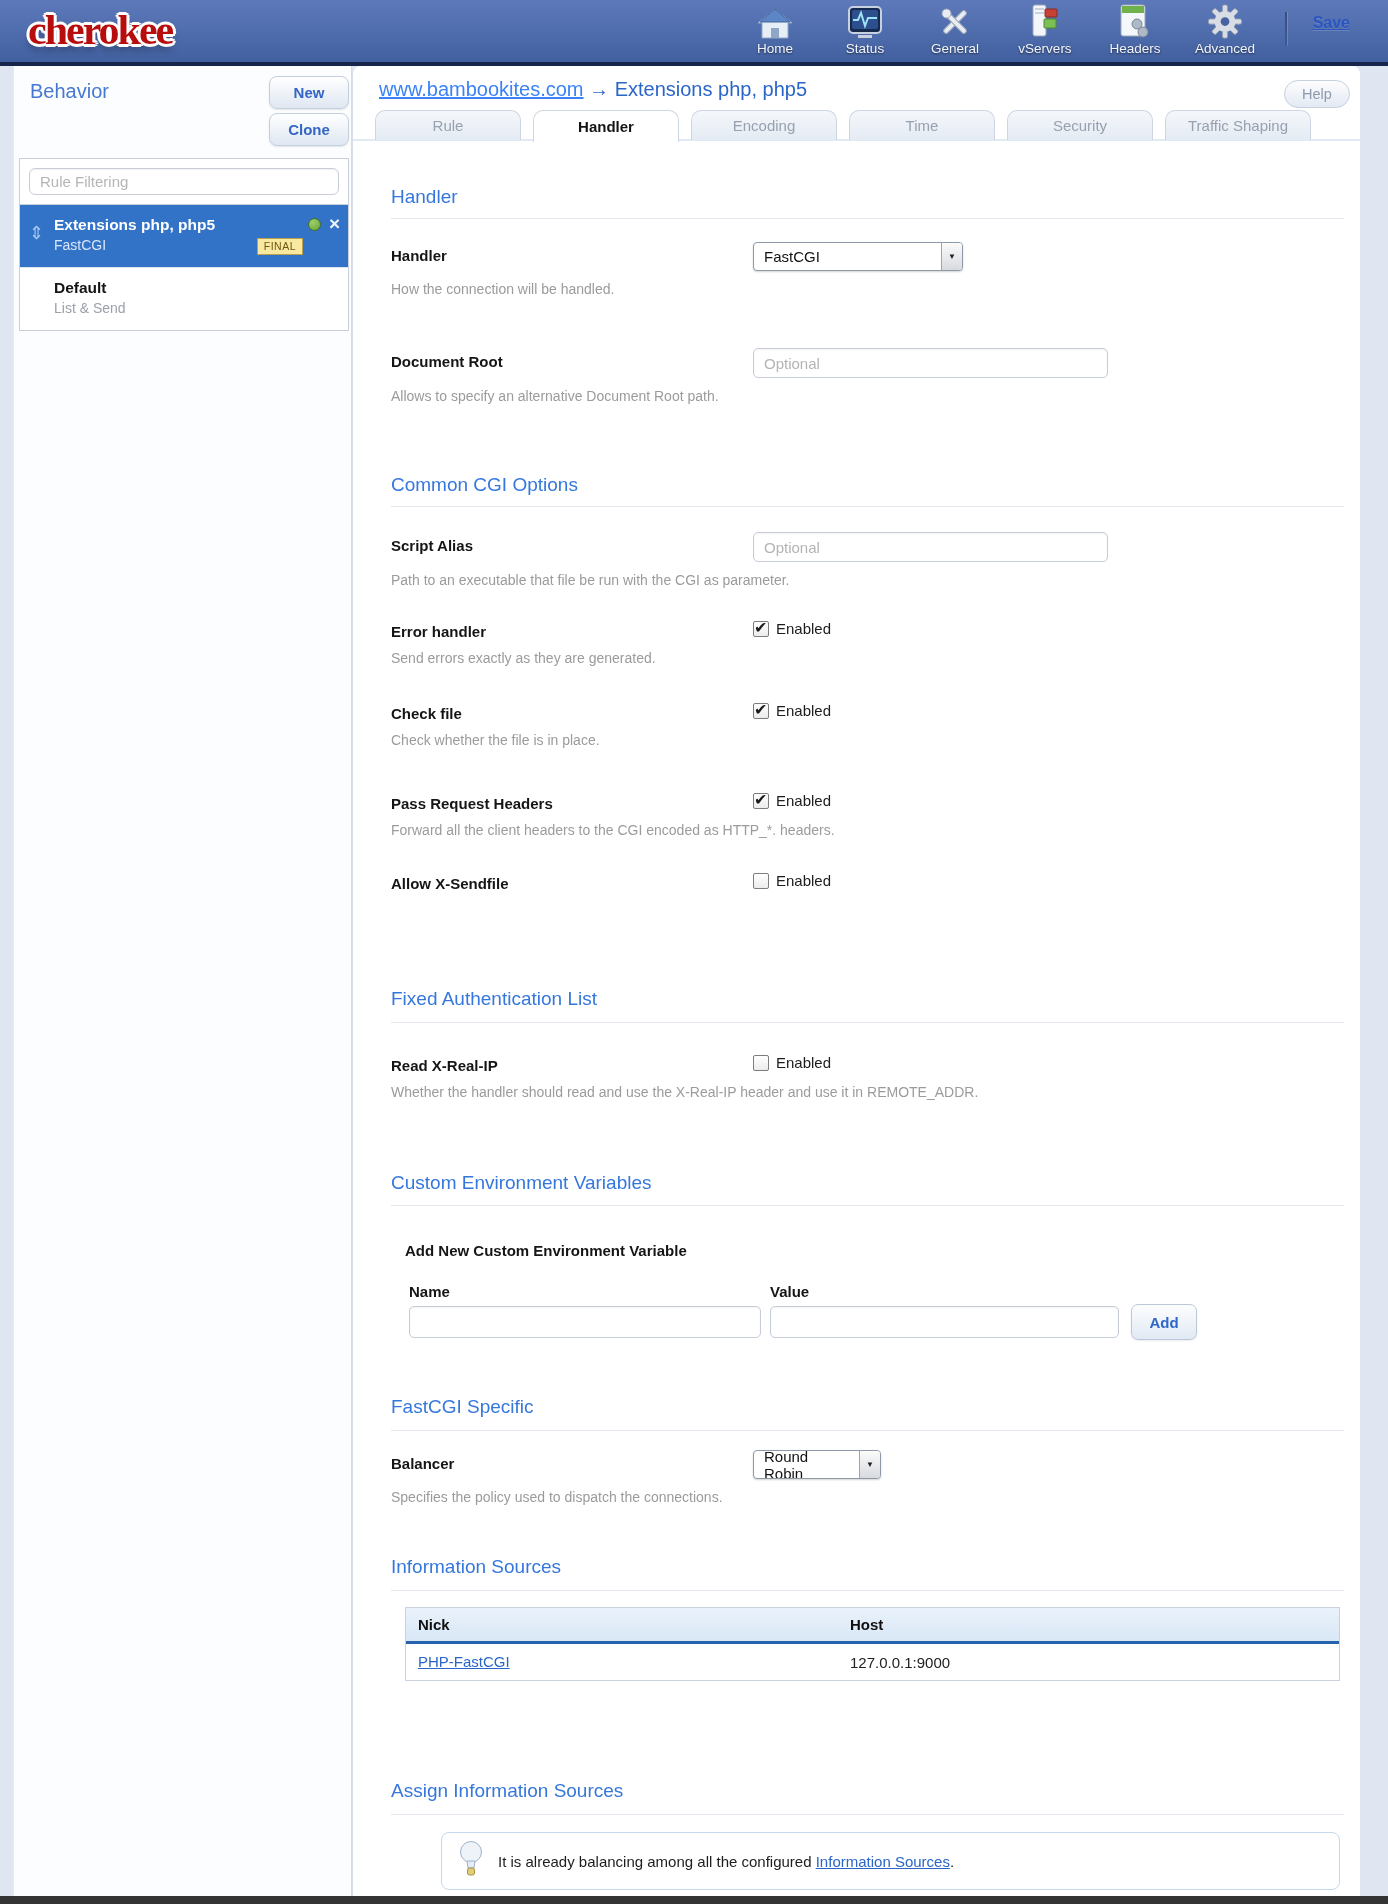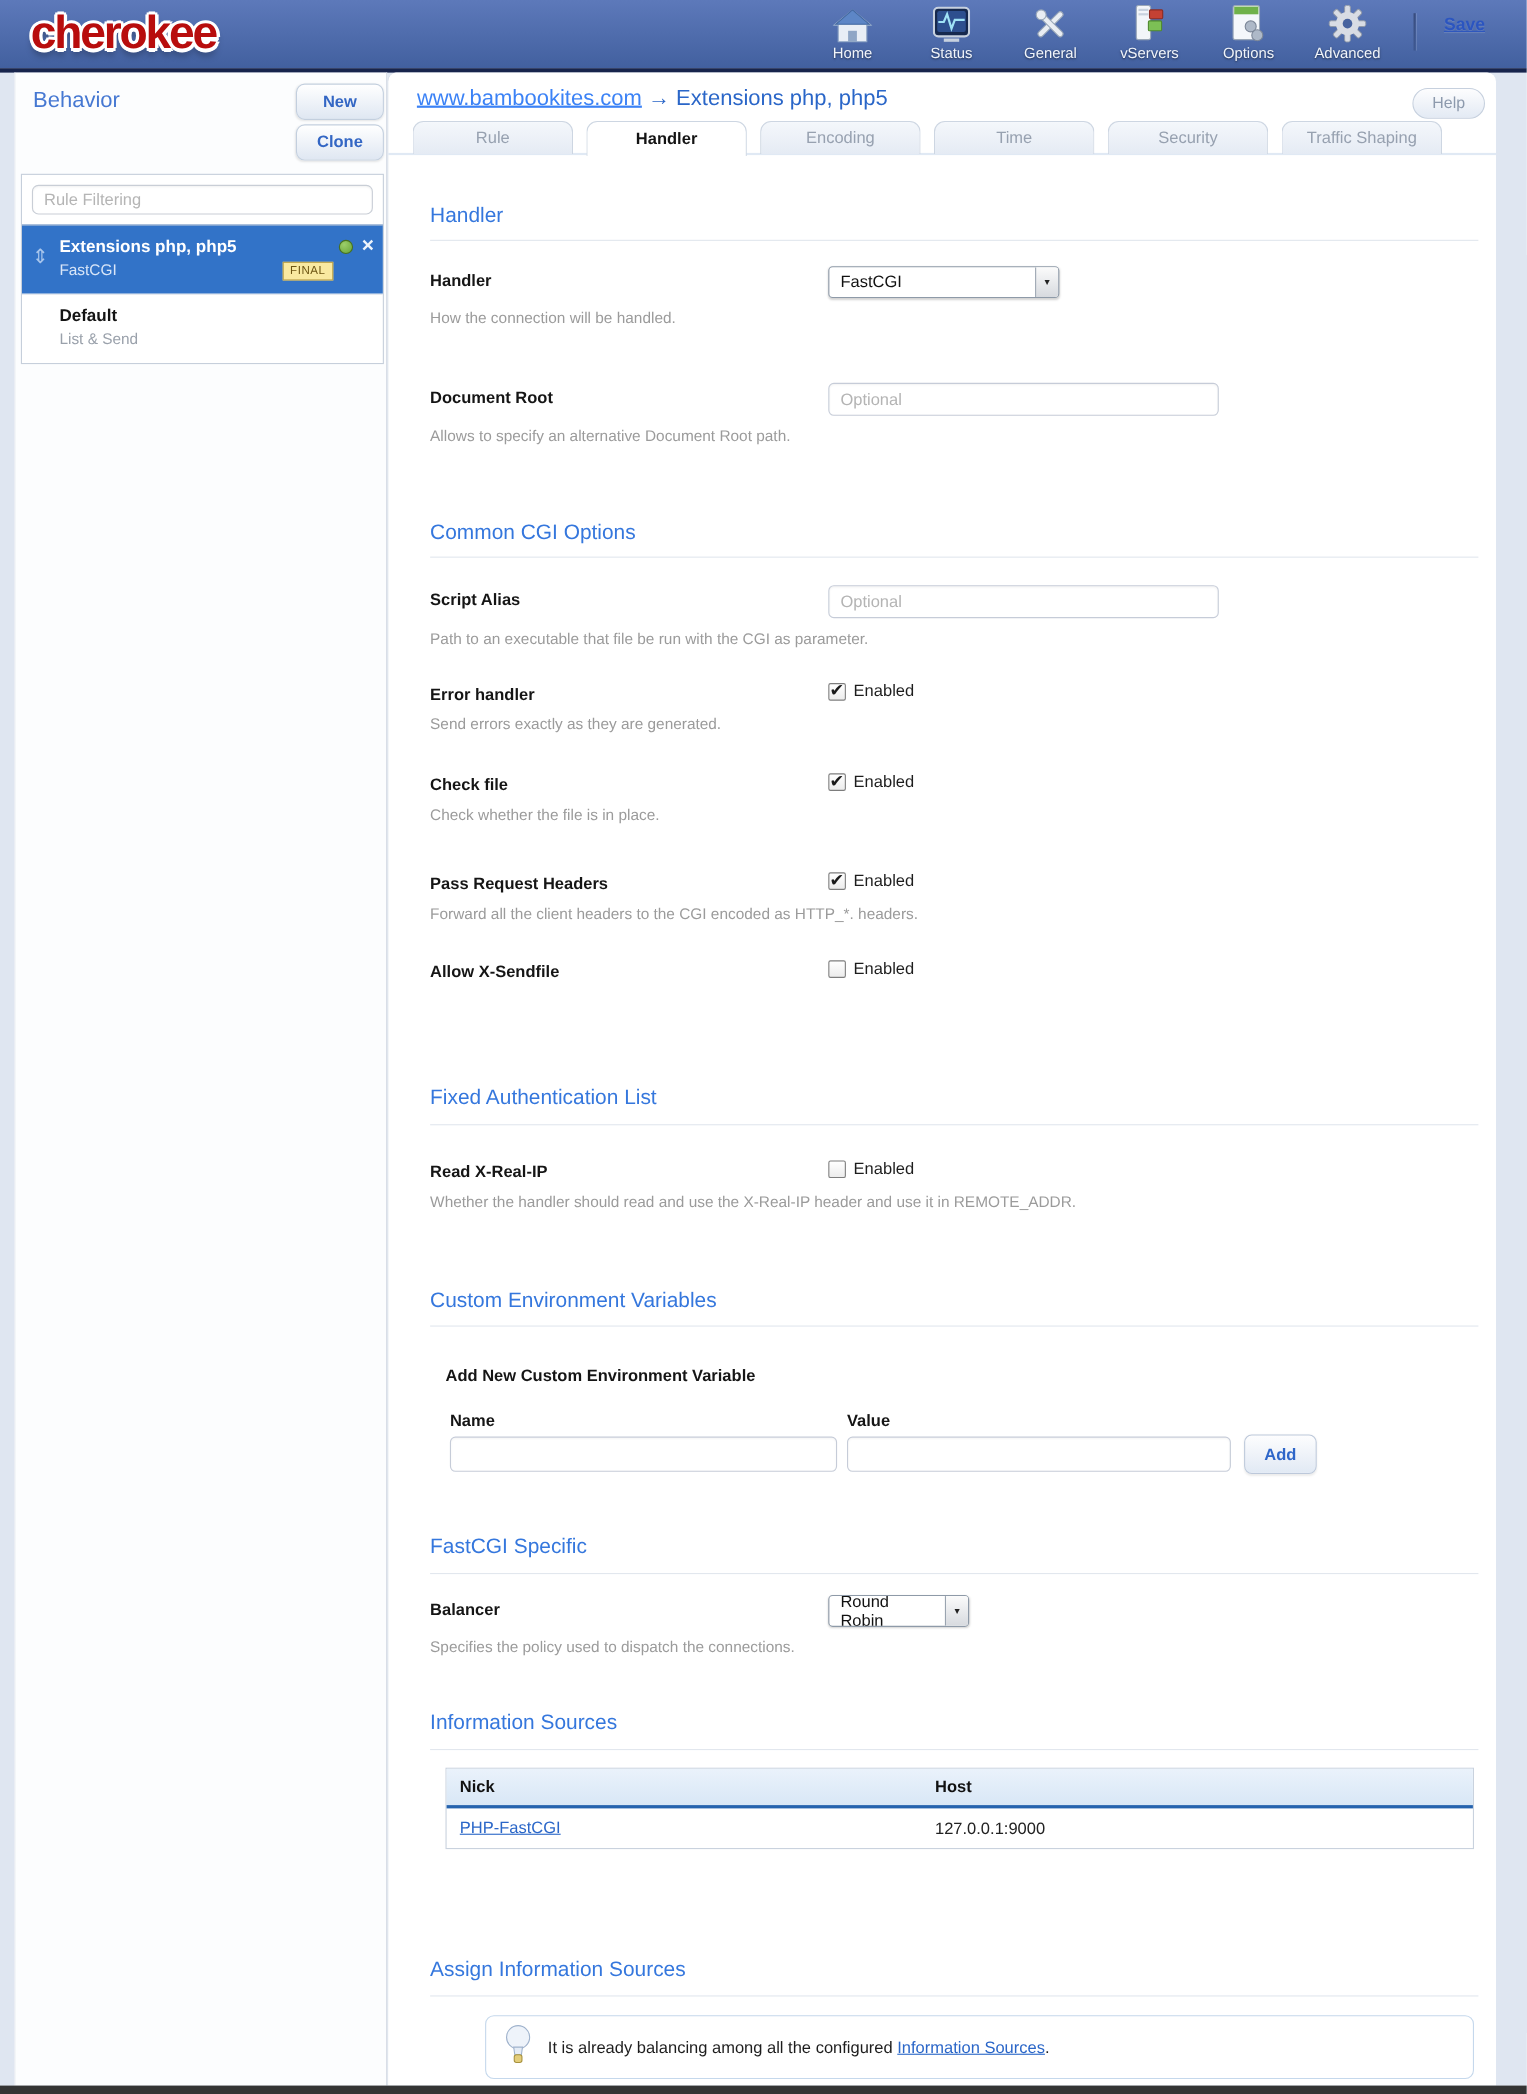--- a/index.html
+++ b/index.html
@@ -11,21 +11,21 @@
     -webkit-font-smoothing:antialiased;
   }
   
   .topbar {
     position:absolute; left:0; top:0; width:100%; height:66px;
     background:linear-gradient(#5d79ba, #42609f);
     border-bottom:4px solid #17244c;
   }
   .logo {
     position:absolute; left:28px; top:6px;
-    font-family:Liberation Sans, sans-serif;
+    font-family:Liberation Serif, serif;
     font-weight:800; font-size:42px; letter-spacing:-2px;
     color:#b80d0d;
     text-shadow:-3px 0 0 #fff,3px 0 0 #fff,0 -3px 0 #fff,0 3px 0 #fff,
                 -2px -2px 0 #fff,2px 2px 0 #fff,-2px 2px 0 #fff,2px -2px 0 #fff,
                 0 6px 7px rgba(0,0,0,.35);
   }
   .nav { position:absolute; left:734px; top:3px; display:flex; gap:8px; }
   .nav-item { width:82px; display:flex; flex-direction:column; align-items:center; cursor:pointer; }
   .nav-item .ic { height:36px; display:flex; align-items:flex-end; justify-content:center; }
   .nav-item .lbl { font-size:13.5px; color:#f1f5fb; margin-top:2px; text-shadow:0 1px 2px rgba(0,0,0,.55); }
@@ -214,21 +214,21 @@
       <span class="ic">
         <svg width="30" height="35" viewBox="0 0 30 35">
             <rect x="1" y="1" width="24" height="31" rx="2" fill="#f4f7fb" stroke="#9aa7b8"></rect>
             <rect x="2" y="2" width="22" height="7" fill="#6fb14a"></rect>
             <g fill="#aeb9c8" stroke="#7c8798">
               <circle cx="17" cy="20" r="5"></circle>
               <circle cx="23" cy="28" r="5"></circle>
             </g>
           </svg>
       </span>
-      <span class="lbl">Options</span>
+      <span class="lbl">Headers</span>
     </div>
     <div class="nav-item">
       <span class="ic">
         <svg width="36" height="35" viewBox="0 0 40 40">
             <g fill="#d8dce4" stroke="#8f98a8">
               <rect x="17" y="1" width="6" height="38" rx="2"></rect>
               <rect x="17" y="1" width="6" height="38" rx="2" transform="rotate(45 20 20)"></rect>
               <rect x="17" y="1" width="6" height="38" rx="2" transform="rotate(90 20 20)"></rect>
               <rect x="17" y="1" width="6" height="38" rx="2" transform="rotate(135 20 20)"></rect>
               <circle cx="20" cy="20" r="12" stroke="none"></circle>

